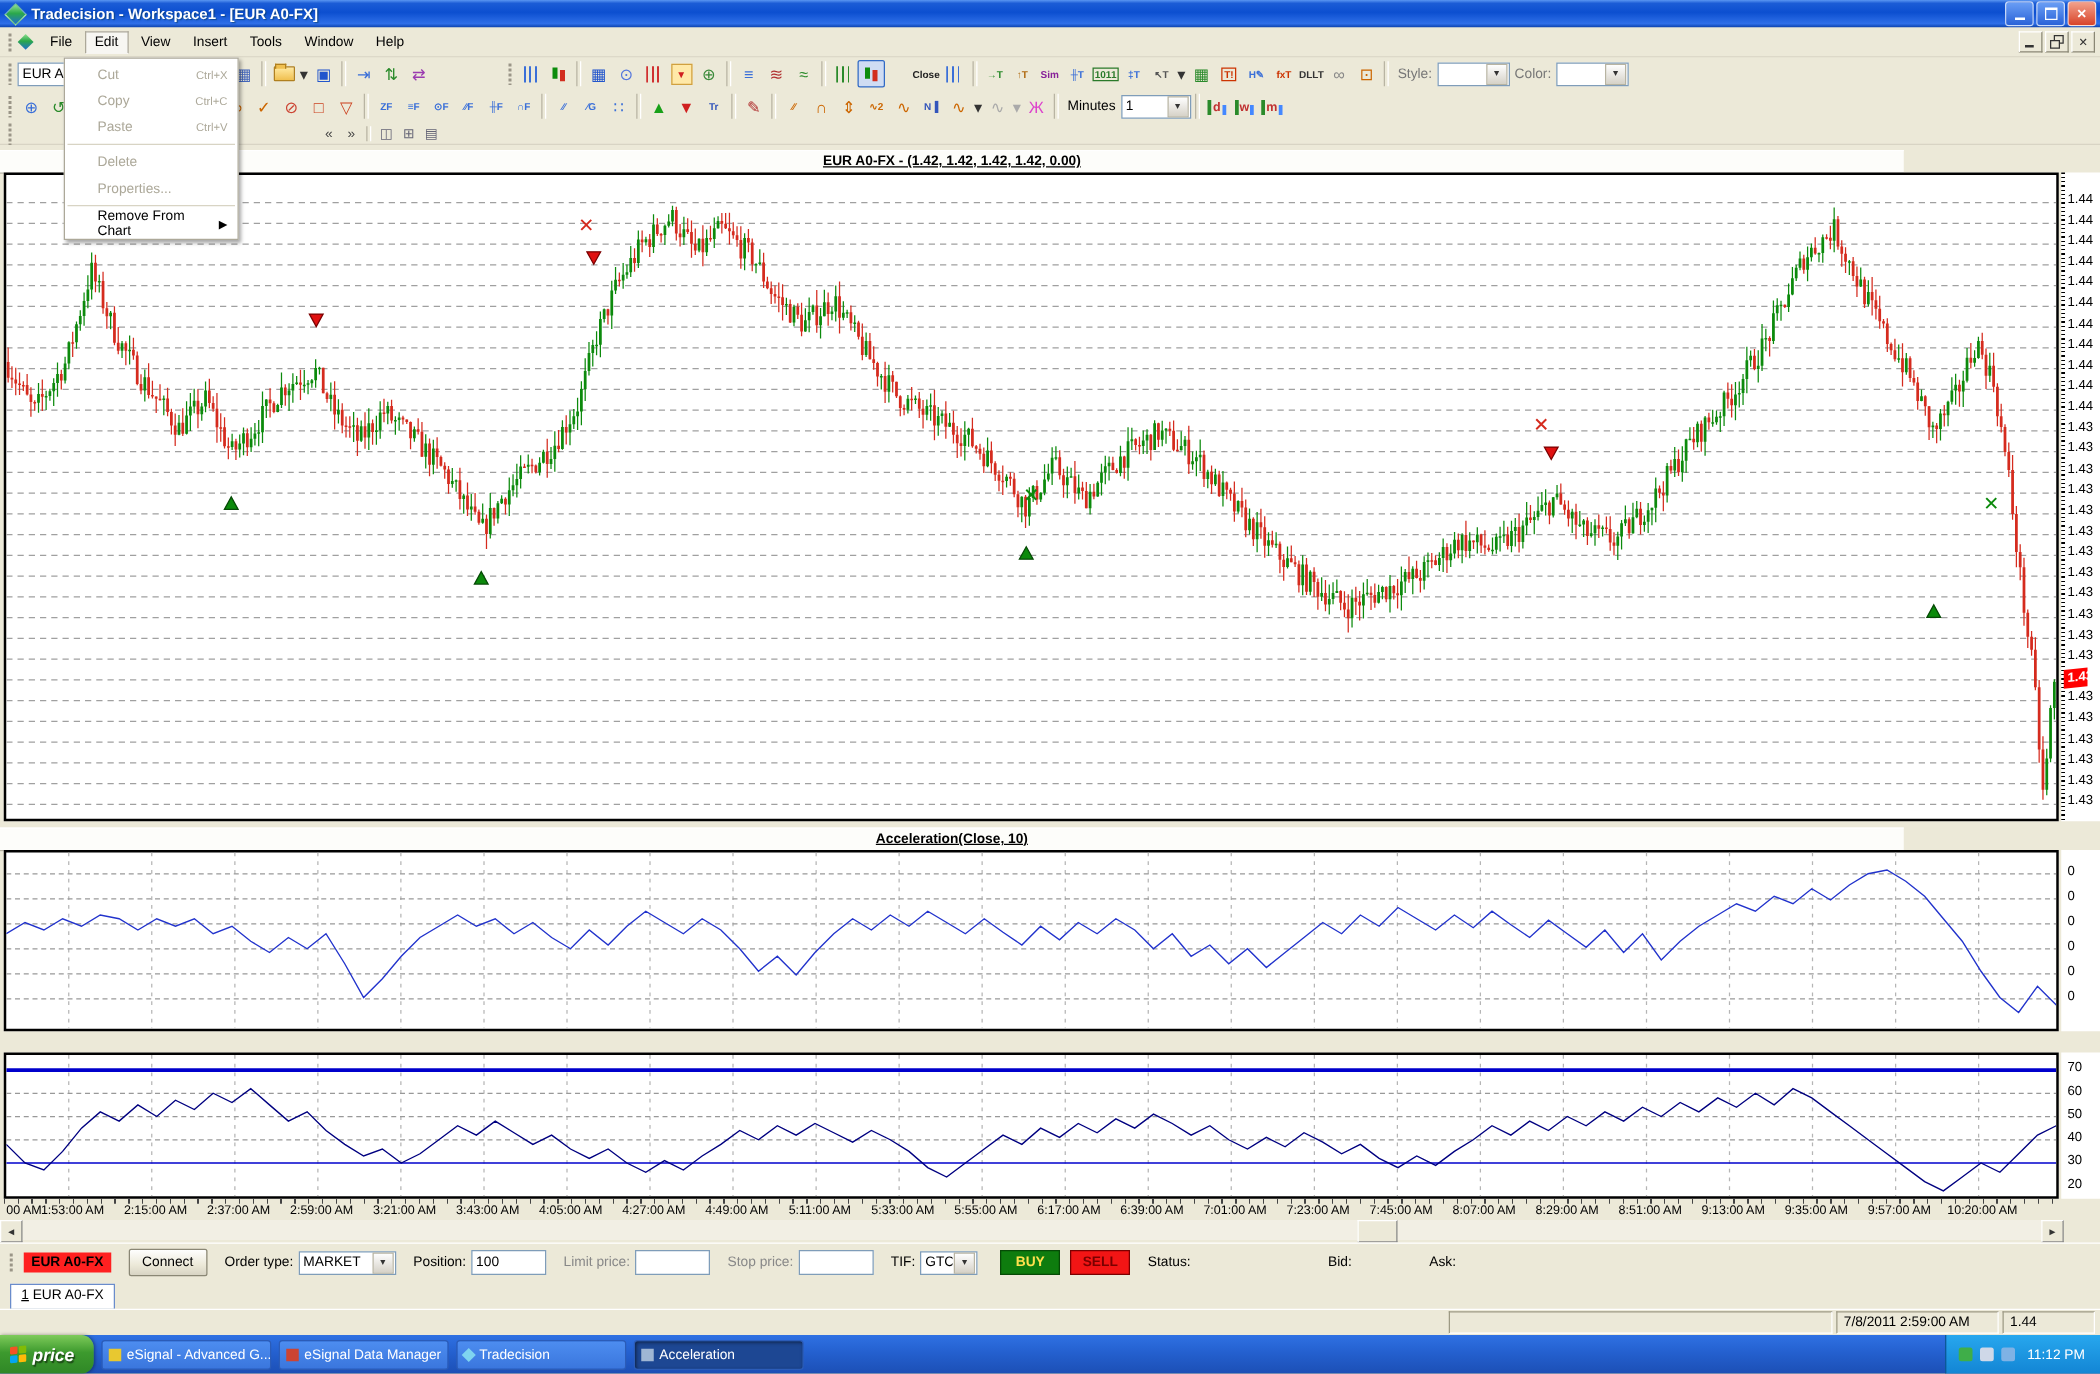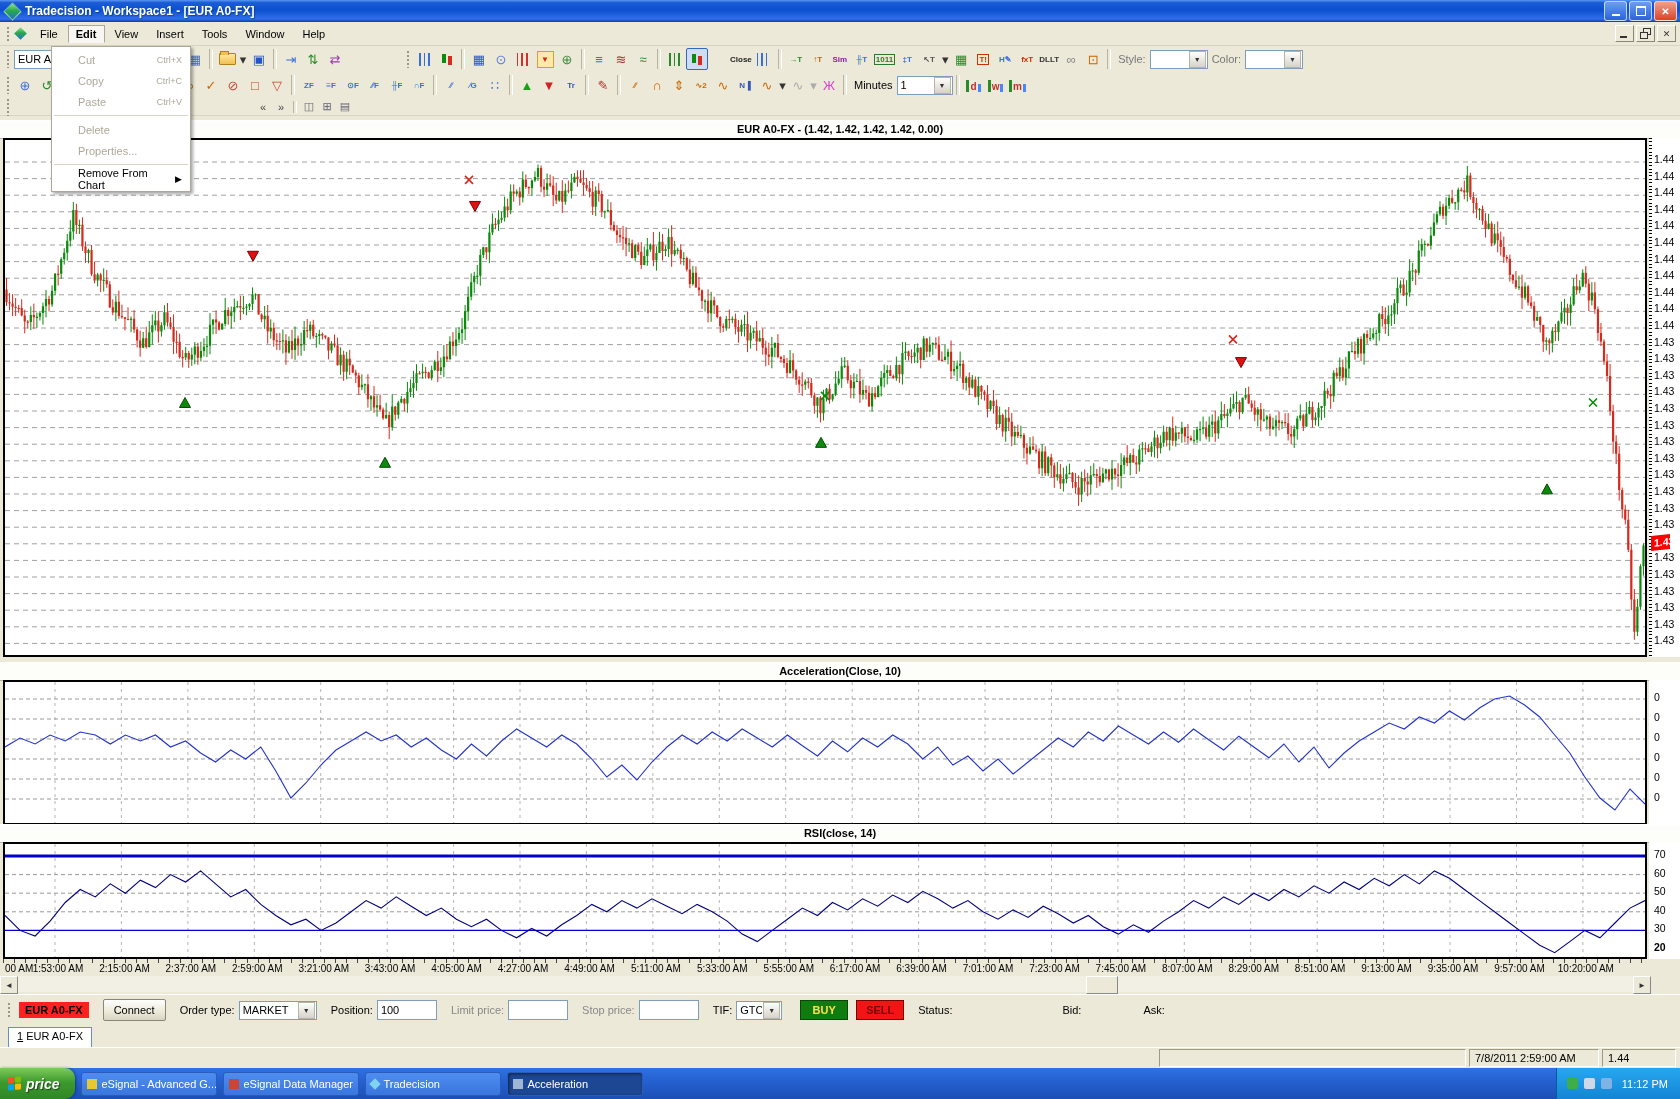--- a/index.html
+++ b/index.html
@@ -16,21 +16,21 @@
         color:#fff;font-size:10px;font-weight:bold;background:linear-gradient(#6a9ef5,#2a63d8);}
   .wbtn.close{background:linear-gradient(#f2a08a,#d8442a);}
   .wbtn .minbar{width:8px;height:2px;background:#fff;margin-top:8px;}
   .wbtn .maxbox{width:8px;height:7px;border:1px solid #fff;border-top:2px solid #fff;}
   
   .menubar{position:absolute;left:0;top:22px;width:100%;height:24px;background:#ECE9D8;border-bottom:1px solid #d8d4c4;
     display:flex;align-items:center;padding-left:2px;box-sizing:border-box;}
   .mgrip{width:4px;height:16px;margin:0 4px;background-image:radial-gradient(#9a9587 40%,transparent 41%);background-size:4px 4px;}
   .mdiamond{width:9px;height:9px;transform:rotate(45deg);background:linear-gradient(135deg,#8fe08f,#2aa84a 45%,#1f6fd0);margin:0 6px 0 2px;}
   .menu-top{padding:3px 8px;margin:0 1px;}
-  .menu-top.open{background:#f7f6f2;border:1px solid #aca899;border-bottom:1px solid #f7f6f2;padding:2px 7px;font-weight:bold;}
+  .menu-top.open{background:#f7f6f2;border:1px solid #aca899;border-bottom:1px solid #f7f6f2;padding:2px 7px;}
   .mdibtns{margin-left:auto;display:flex;gap:2px;margin-right:4px;}
   .mdib{width:17px;height:15px;background:#ece9d8;border:1px solid #fff;border-right-color:#8a8775;border-bottom-color:#8a8775;
         position:relative;display:flex;align-items:center;justify-content:center;font-size:9px;color:#333;}
   .mdib .minb{position:absolute;left:4px;bottom:3px;width:7px;height:2px;background:#333;}
   .mdib .r1{position:absolute;width:6px;height:5px;right:3px;top:2px;border:1px solid #333;background:#ece9d8;}
   .mdib .r2{position:absolute;width:6px;height:5px;left:3px;bottom:2px;border:1px solid #333;background:#ece9d8;}
   
   .toolbar{position:absolute;left:0;width:100%;background:#ECE9D8;display:flex;align-items:center;padding:0 2px;box-sizing:border-box;}
   #tb1{top:46px;height:26px;} #tb2{top:72px;height:26px;} #tb3{top:98px;height:18px;border-bottom:1px solid #d8d4c4;}
   .tsep{width:2px;height:20px;margin:0 3px;border-left:1px solid #b8b4a2;border-right:1px solid #fff;}
@@ -63,22 +63,22 @@
   
   .dropmenu{position:absolute;left:51px;top:46px;width:138px;background:#fff;border:1px solid #aca899;
     box-shadow:2px 2px 3px rgba(0,0,0,.35);z-index:60;padding:2px 0;}
   .menu-item{display:flex;height:21px;align-items:center;padding:0 8px 0 26px;}
   .menu-item .mi-label{flex:1;}
   .menu-item .mi-right{font-size:9px;color:inherit;}
   .menu-item.disabled{color:#aca899;}
   .menu-sep{height:1px;background:#d8d4c4;margin:3px 2px;}
   
   .client{position:absolute;left:0;top:116px;width:1680px;height:878px;background:#ECE9D8;}
-  .ptitle{position:absolute;left:0;width:1680px;height:17px;background:#fdfdfa;border-top:1px solid #fff;border-bottom:1px solid #b6b2a2;
-    text-align:center;font-weight:bold;font-size:11px;line-height:17px;}
+  .ptitle{position:absolute;left:0;width:1523px;height:17px;background:#fdfdfa;border-top:1px solid #fff;border-bottom:1px solid #b6b2a2;
+    text-align:center;font-weight:bold;font-size:11px;line-height:17px;text-decoration:underline;}
   .plotwrap{position:absolute;left:3px;border:2px solid #000;background:#fff;}
   .axis{position:absolute;background:#fff;font-size:10.5px;}
   .axis .tickstrip{position:absolute;left:0;top:0;width:3px;height:100%;
     background:repeating-linear-gradient(180deg,#000 0 1px,transparent 1px 3.4px);}
   .axlabel{position:absolute;left:5px;white-space:nowrap;}
   .axlabel.flag{left:2px;background:#f00;color:#fff;font-weight:bold;padding:1px 3px;}
   .watermark{position:absolute;left:0;top:470px;width:1680px;text-align:center;z-index:5;pointer-events:none;
     font-family:"DejaVu Serif",serif;font-weight:bold;font-size:43px;letter-spacing:1px;
     color:rgba(255,255,255,0.55);-webkit-text-stroke:1px #555;
     text-shadow:2px 2px 0 rgba(60,60,60,.55),3px 4px 4px rgba(0,0,0,.45);}
@@ -582,37 +582,36 @@
       </div>
     <div class="axis" id="accel-axis" style="left:1649px;top:564px;width:31px;height:145px;">
         <div class="axlabel" style="top: 11px;">0</div>
         <div class="axlabel" style="top: 31px;">0</div>
         <div class="axlabel" style="top: 51px;">0</div>
         <div class="axlabel" style="top: 71px;">0</div>
         <div class="axlabel" style="top: 91px;">0</div>
         <div class="axlabel" style="top: 111px;">0</div>
       </div>
 
-    <div class="ptitle" style="top:708px;">RSI(close, 14)</div>
     <div class="plotwrap" id="rsi-plot" style="top:726px;width:1640px;height:113px;">
         <svg width="1640" height="113">
           <path d="M50.0 0V113M116.4 0V113M182.9 0V113M249.3 0V113M315.7 0V113M382.2 0V113M448.6 0V113M515.0 0V113M581.4 0V113M647.9 0V113M714.3 0V113M780.7 0V113M847.2 0V113M913.6 0V113M980.0 0V113M1046.5 0V113M1112.9 0V113M1179.3 0V113M1245.7 0V113M1312.2 0V113M1378.6 0V113M1445.0 0V113M1511.5 0V113M1577.9 0V113" stroke="#b5b5b5" fill="none" stroke-width="1" stroke-dasharray="3 4"></path>
           <path d="M0 30.6H1640M0 49.2H1640M0 67.8H1640" stroke="#999" fill="none" stroke-width="1" stroke-dasharray="4 3"></path>
           <path d="M0 12.0H1640" stroke="#0000cc" fill="none" stroke-width="3"></path>
           <path d="M0 86.4H1640" stroke="#0000cc" fill="none" stroke-width="1.2"></path>
           <path d="M0.0 71.5L15.0 86.4L30.1 92.0L45.1 77.1L60.2 58.5L75.2 45.5L90.3 52.9L105.3 39.9L120.4 49.2L135.4 36.2L150.5 43.6L165.5 30.6L180.6 38.0L195.6 26.9L210.6 39.9L225.7 52.9L240.7 45.5L255.8 60.4L270.8 71.5L285.9 80.8L300.9 75.2L316.0 86.4L331.0 79.0L346.1 67.8L361.1 56.6L376.1 64.1L391.2 52.9L406.2 62.2L421.3 71.5L436.3 64.1L451.4 75.2L466.4 82.7L481.5 75.2L496.5 86.4L511.6 93.8L526.6 84.5L541.7 92.0L556.7 80.8L571.7 71.5L586.8 60.4L601.8 67.8L616.9 56.6L631.9 64.1L647.0 54.8L662.0 62.2L677.1 69.7L692.1 60.4L707.2 67.8L722.2 77.1L737.2 90.1L752.3 97.6L767.3 86.4L782.4 75.2L797.4 64.1L812.5 71.5L827.5 58.5L842.6 65.9L857.6 54.8L872.7 62.2L887.7 51.1L902.8 58.5L917.8 47.3L932.8 54.8L947.9 64.1L962.9 56.6L978.0 67.8L993.0 75.2L1008.1 65.9L1023.1 73.4L1038.2 62.2L1053.2 69.7L1068.3 79.0L1083.3 71.5L1098.3 82.7L1113.4 90.1L1128.4 80.8L1143.5 88.3L1158.5 77.1L1173.6 67.8L1188.6 56.6L1203.7 64.1L1218.7 52.9L1233.8 60.4L1248.8 49.2L1263.9 56.6L1278.9 45.5L1293.9 52.9L1309.0 41.8L1324.0 49.2L1339.1 38.0L1354.1 45.5L1369.2 34.3L1384.2 41.8L1399.3 30.6L1414.3 39.9L1429.4 26.9L1444.4 34.3L1459.4 45.5L1474.5 56.6L1489.5 67.8L1504.6 79.0L1519.6 90.1L1534.7 101.3L1549.7 108.7L1564.8 97.6L1579.8 86.4L1594.9 93.8L1609.9 79.0L1625.0 64.1L1640.0 56.6" stroke="#000080" fill="none" stroke-width="1.1"></path>
         </svg>
       </div>
     <div class="axis" id="rsi-axis" style="left:1649px;top:726px;width:31px;height:117px;">
         <div class="axlabel" style="top: 6px;">70</div>
         <div class="axlabel" style="top: 24.6px;">60</div>
         <div class="axlabel" style="top: 43.2px; text-align: right;">50</div>
         <div class="axlabel" style="top: 61.8px;">40</div>
         <div class="axlabel" style="top: 80.4px;">30</div>
-        <div class="axlabel" style="top: 99px; font-weight: bold;">20</div>
+        <div class="axlabel" style="top: 99px;">20</div>
       </div>
 
     <div class="timeaxis" id="time-axis">
         <div class="ticks"></div>
         <div class="tlab first" style="left: 2px;">00 AM</div>
         <div class="tlab" style="left: 55px;">1:53:00 AM</div>
         <div class="tlab" style="left: 121.43px;">2:15:00 AM</div>
         <div class="tlab" style="left: 187.86px;">2:37:00 AM</div>
         <div class="tlab" style="left: 254.29px;">2:59:00 AM</div>
         <div class="tlab" style="left: 320.72px;">3:21:00 AM</div>

